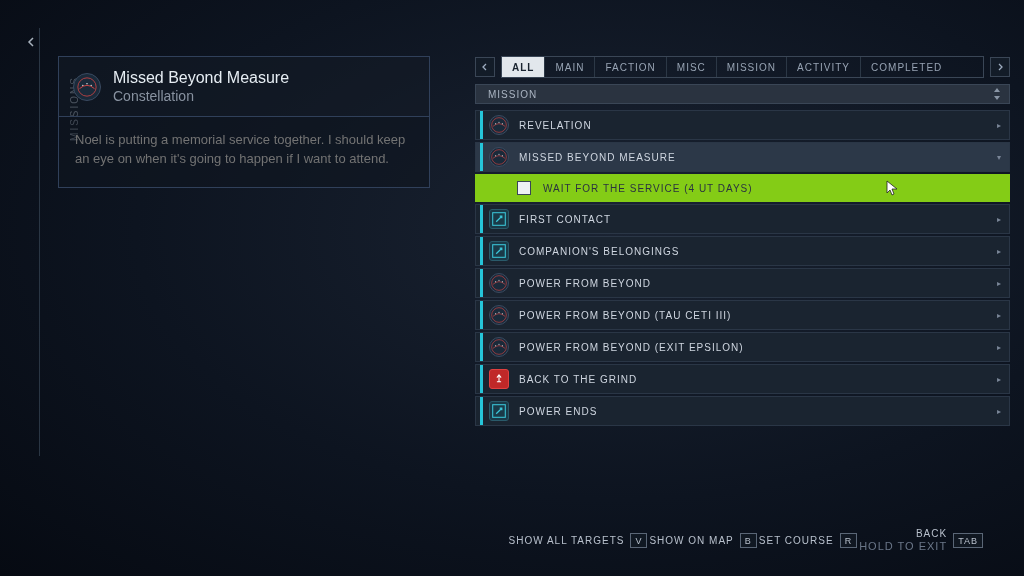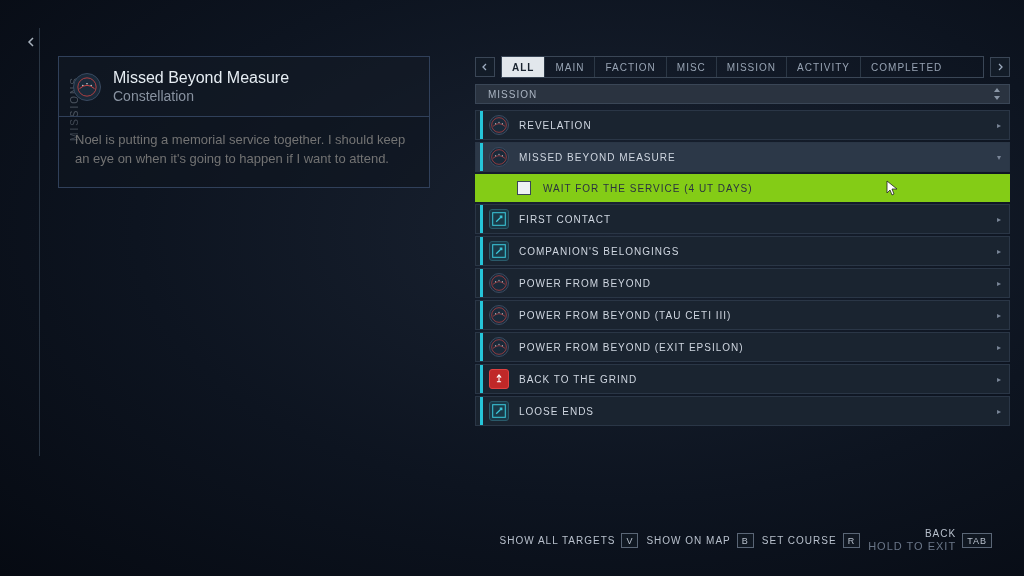--- a/index.html
+++ b/index.html
@@ -42,21 +42,21 @@
   .row-icon.red { background:#c02828; border:1px solid #e04040; }
   .row-label { font-size:10px; letter-spacing:1px; color:#cfd6e0; flex:1; }
   .row-caret { color:#7a8698; font-size:8px; }
 
   .objective-row { height:28px; background:#84cc16; display:flex; align-items:center; padding-left:42px; gap:12px; position:relative; }
   .obj-check { width:14px; height:14px; border:1.5px solid #3a4656; background:#eef1f4; }
   .obj-label { font-size:10px; letter-spacing:1px; color:#2a3240; }
   .cursor { position:absolute; right:110px; top:6px; }
 
   
-  .footer { position:absolute; bottom:22px; right:32px; display:flex; align-items:center; gap:8px; color:#b8c0cc; font-size:10px; letter-spacing:1px; }
+  .footer { position:absolute; bottom:22px; right:41px; display:flex; align-items:center; gap:2px; color:#b8c0cc; font-size:10px; letter-spacing:1px; }
   .footer .item { display:flex; align-items:center; gap:6px; }
   .key { border:1px solid #5a6676; min-width:16px; height:15px; padding:0 4px; display:flex; align-items:center; justify-content:center; font-size:9px; color:#b8c0cc; background:rgba(20,28,38,0.6); }
   .back-stack { text-align:right; line-height:1.25; }
   .back-stack .sub { color:#6a7688; font-size:11px; }
 </style>
 </head>
 <body>
 
 <div class="root">
 
@@ -233,21 +233,21 @@
           <div class="row-caret">▸</div>
         </div>
         <div class="mission-row">
           <div class="accent"></div>
           <div class="row-icon misc">
             <svg viewBox="0 0 20 20" width="14" height="14">
               <rect x="1" y="1" width="18" height="18" fill="none" stroke="#3ac5d8" stroke-width="1.5"></rect>
               <path d="M6 14 L14 6 M11 6 L14 6 L14 9" stroke="#3ac5d8" stroke-width="1.8" fill="none"></path>
             </svg>
           </div>
-          <div class="row-label">LOOSE ENDS</div>
+          <div class="row-label">POWER ENDS</div>
           <div class="row-caret">▸</div>
         </div>
       </div>
   </div>
 
   <div class="footer">
     <div class="item">
       <span>SHOW ALL TARGETS</span>
       <span class="key">V</span>
     </div>

